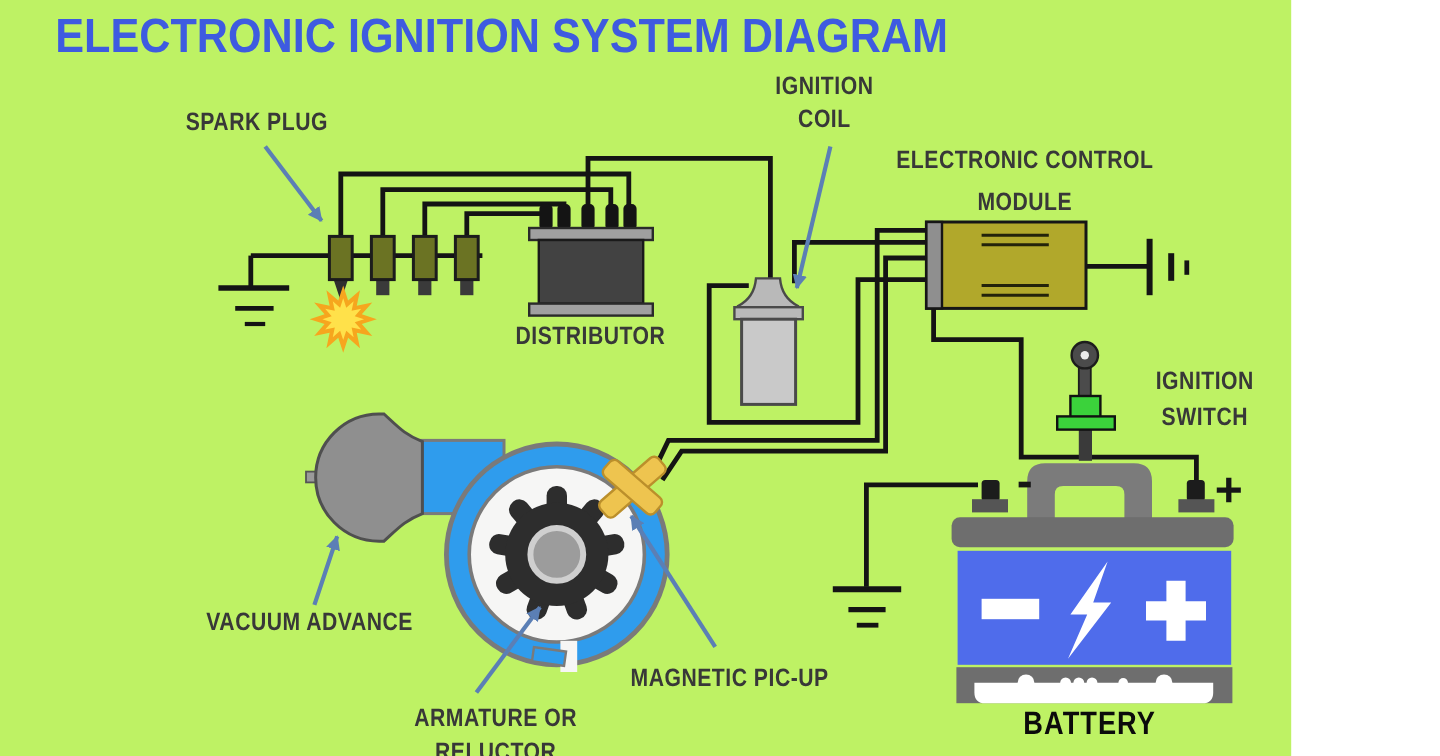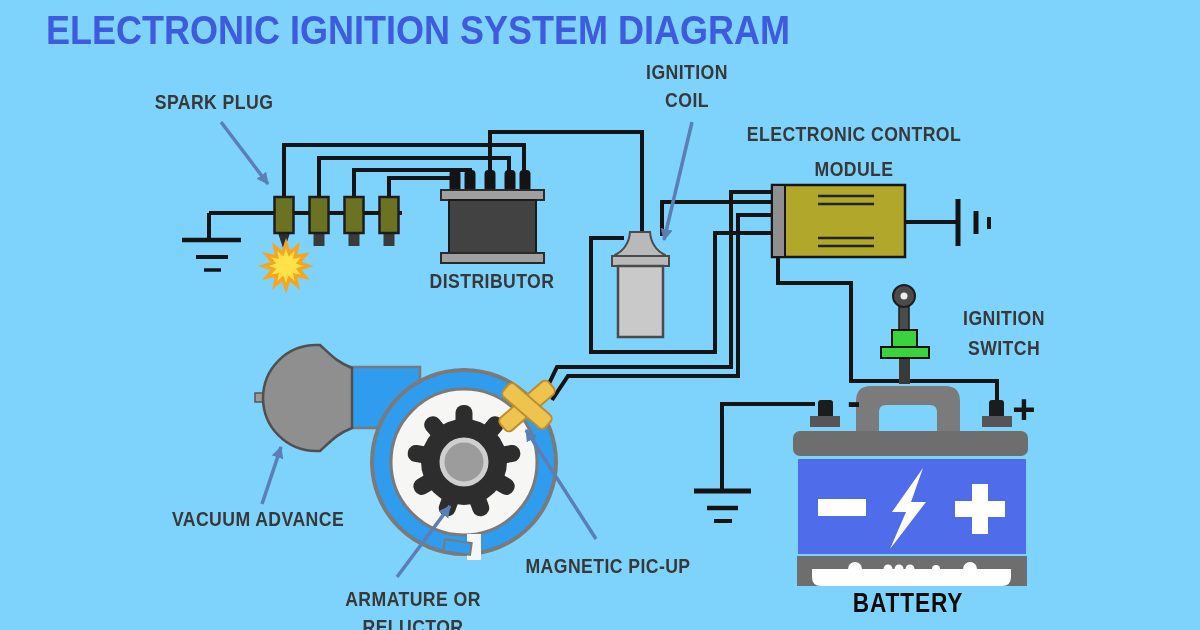--- a/index.html
+++ b/index.html
@@ -1,18 +1,18 @@
 <!DOCTYPE html>
 <html><head>
 <meta charset="utf-8">
 <style>
   html,body{margin:0;padding:0;}
   #canvas{
-    position:relative; width:1200px; height:630px; overflow:hidden;
-    background:#7dd3fc;
+    position:relative; width:1076px; height:630px; overflow:hidden;
+    background:#bef264;
     font-family:"Liberation Sans", sans-serif;
   }
   svg{position:absolute;left:0;top:0;}
   .lbl{
     position:absolute; font-weight:700; color:#383838;
     font-size:21px; letter-spacing:.5px; white-space:nowrap;
     transform:translateX(-50%) scaleX(.84); transform-origin:center top;
   }
   .title{
     position:absolute; left:46px; top:8px; font-weight:700;

